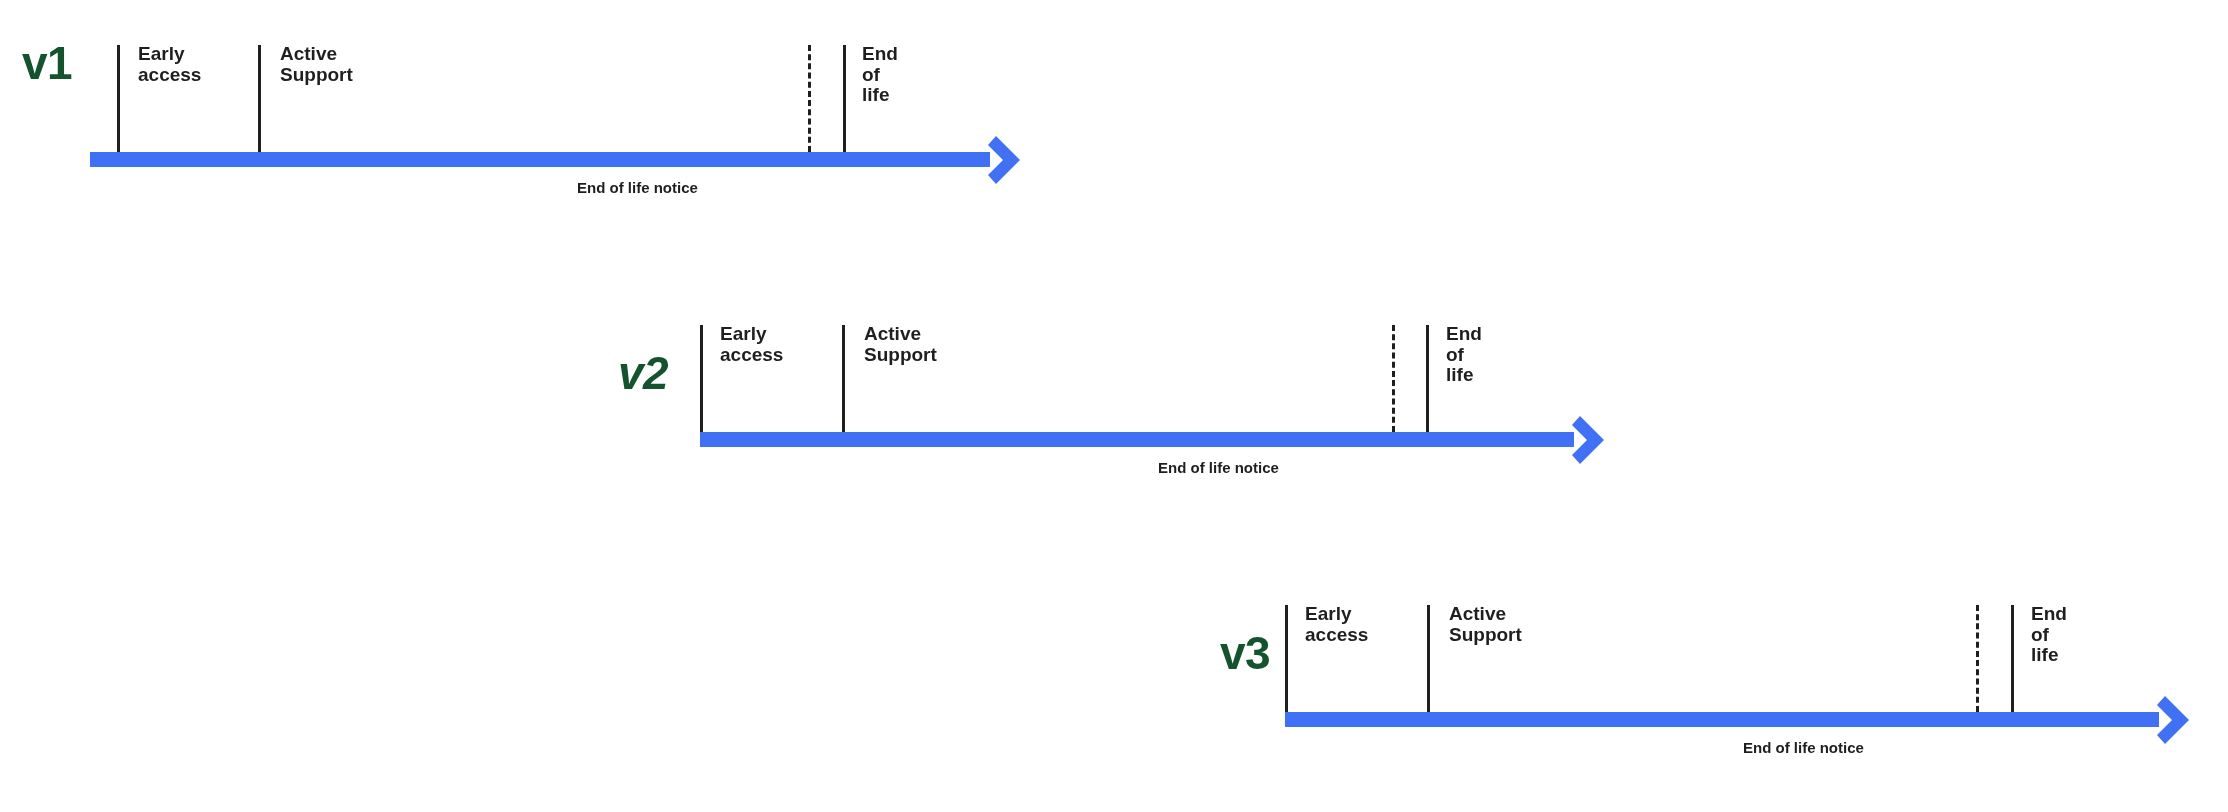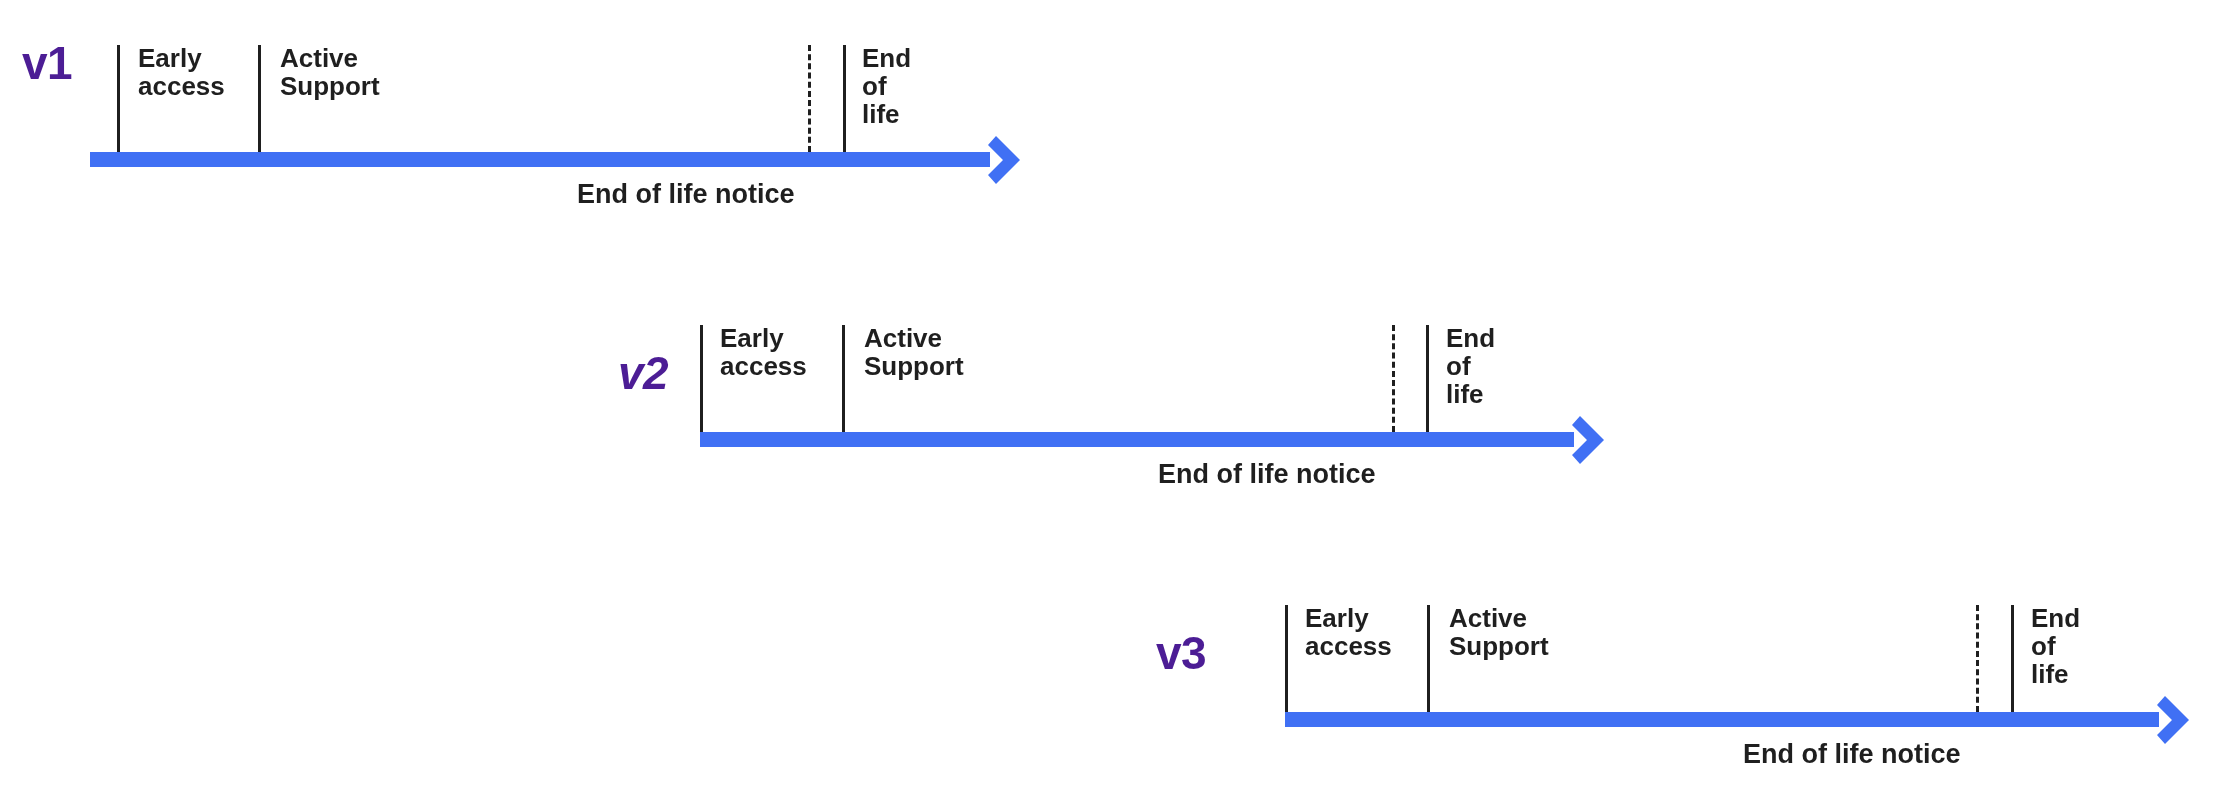--- a/index.html
+++ b/index.html
@@ -23,21 +23,21 @@
   .timeline-row {
     position: absolute;
     left: 0;
     top: 0;
   }
 
   .version-label {
     position: absolute;
     font-size: 46px;
     font-weight: 700;
-    color: #4c1d95;
+    color: #14532d;
     letter-spacing: -0.5px;
     line-height: 1;
     white-space: nowrap;
   }
 
   
   .arrow-bar {
     position: absolute;
     height: 15px;
     background: #4070f4;
@@ -61,29 +61,29 @@
   }
   .divider.dashed {
     background: none;
     border-left: 3px dashed #1f1f1f;
     width: 0;
   }
 
   
   .phase-label {
     position: absolute;
-    font-size: 26px;
+    font-size: 19px;
     font-weight: 700;
     color: #1f1f1f;
     line-height: 1.08;
     white-space: pre-line;
   }
   .notice-label {
     position: absolute;
-    font-size: 27px;
+    font-size: 15px;
     font-weight: 700;
     color: #1f1f1f;
     line-height: 1.1;
     white-space: nowrap;
   }
 </style>
 </head>
 <body>
 
 <div id="canvas">
@@ -117,21 +117,21 @@
       <div class="phase-label" style="left: 720px; top: 324px; color: rgb(31, 31, 31);">Early
 access</div>
       <div class="divider" style="left: 842px; top: 325px; height: 107px; background: rgb(31, 31, 31);"></div>
       <div class="phase-label" style="left: 864px; top: 324px; color: rgb(31, 31, 31);">Active Support</div>
       <div class="divider dashed" style="left: 1392px; top: 325px; height: 107px;"></div>
       <div class="divider" style="left: 1426px; top: 325px; height: 107px; background: rgb(31, 31, 31);"></div>
       <div class="phase-label" style="left: 1446px; top: 324px; color: rgb(31, 31, 31);">End of life</div>
       <div class="notice-label" style="left: 1158px; top: 460px; color: rgb(31, 31, 31);">End of life notice</div>
     </div>
     <div class="timeline-row">
-      <div class="version-label" style="left: 1156px; top: 630px;">v3</div>
+      <div class="version-label" style="left: 1220px; top: 630px;">v3</div>
       <div class="arrow-bar" style="left: 1285px; top: 712px; width: 874px; background: rgb(64, 112, 244);"></div>
       <div class="arrow-head" style="left: 2155px; top: 695.5px;">
         <svg viewBox="0 0 48 48">
           <polygon points="10,0 34,24 10,48 2,39 17,24 2,9" fill="#4070f4"></polygon>
         </svg>
       </div>
       <div class="divider" style="left: 1285px; top: 605px; height: 107px; background: rgb(31, 31, 31);"></div>
       <div class="phase-label" style="left: 1305px; top: 604px; color: rgb(31, 31, 31);">Early
 access</div>
       <div class="divider" style="left: 1427px; top: 605px; height: 107px; background: rgb(31, 31, 31);"></div>

